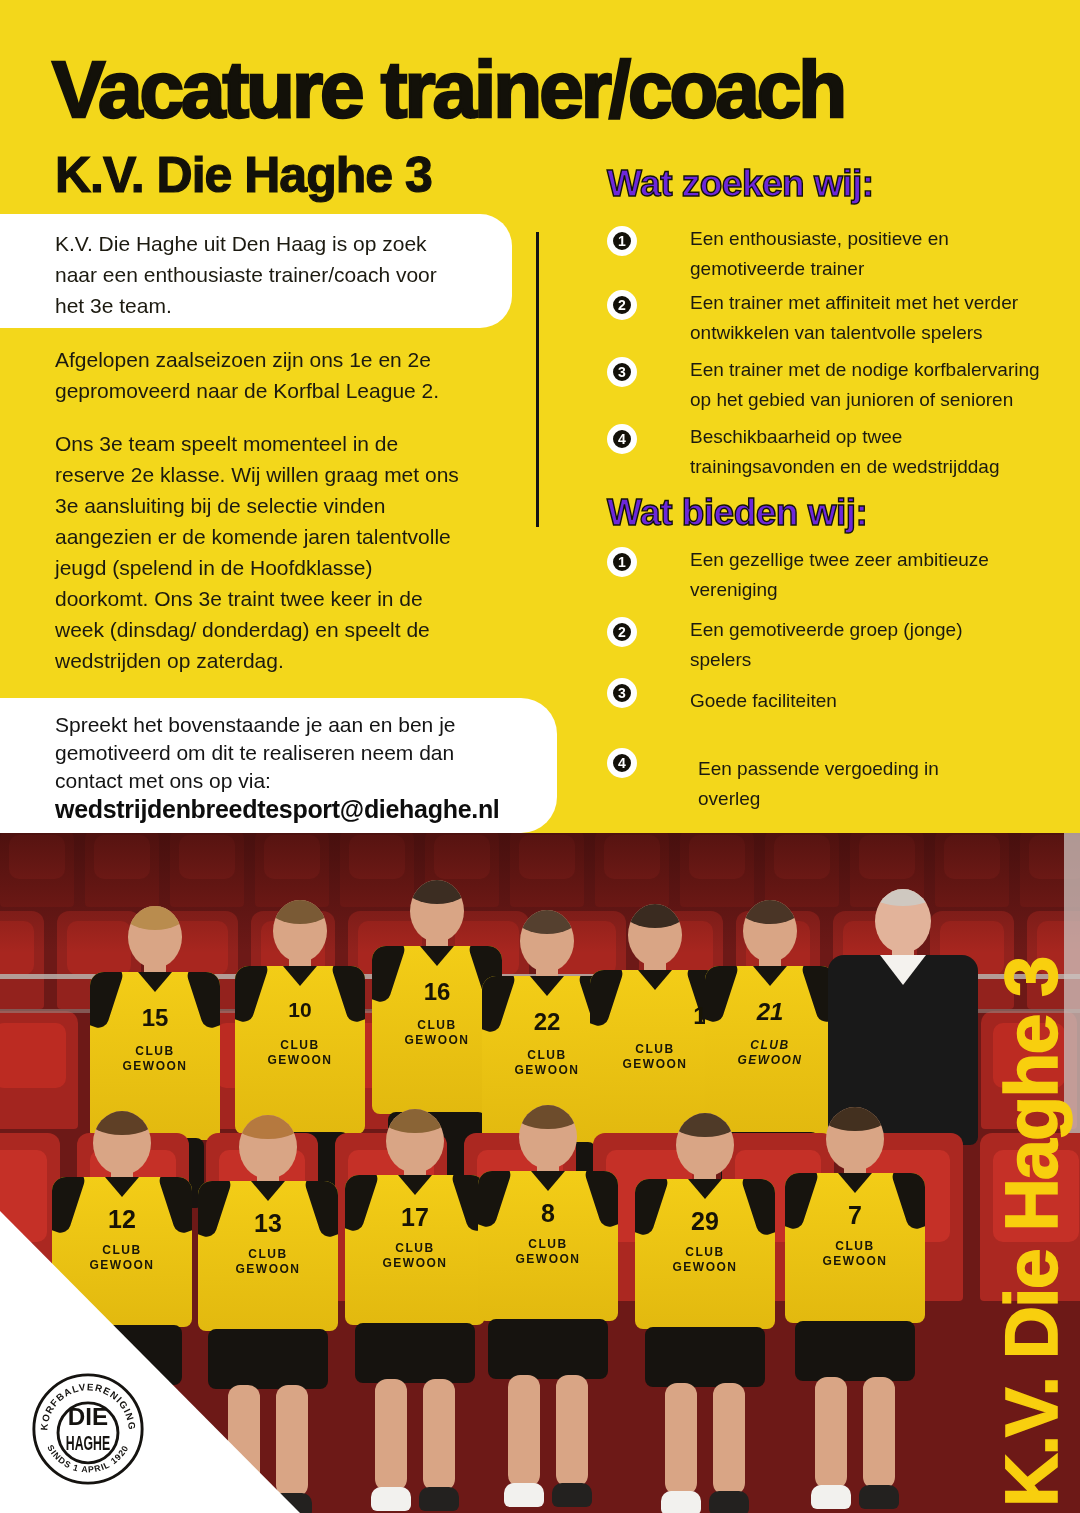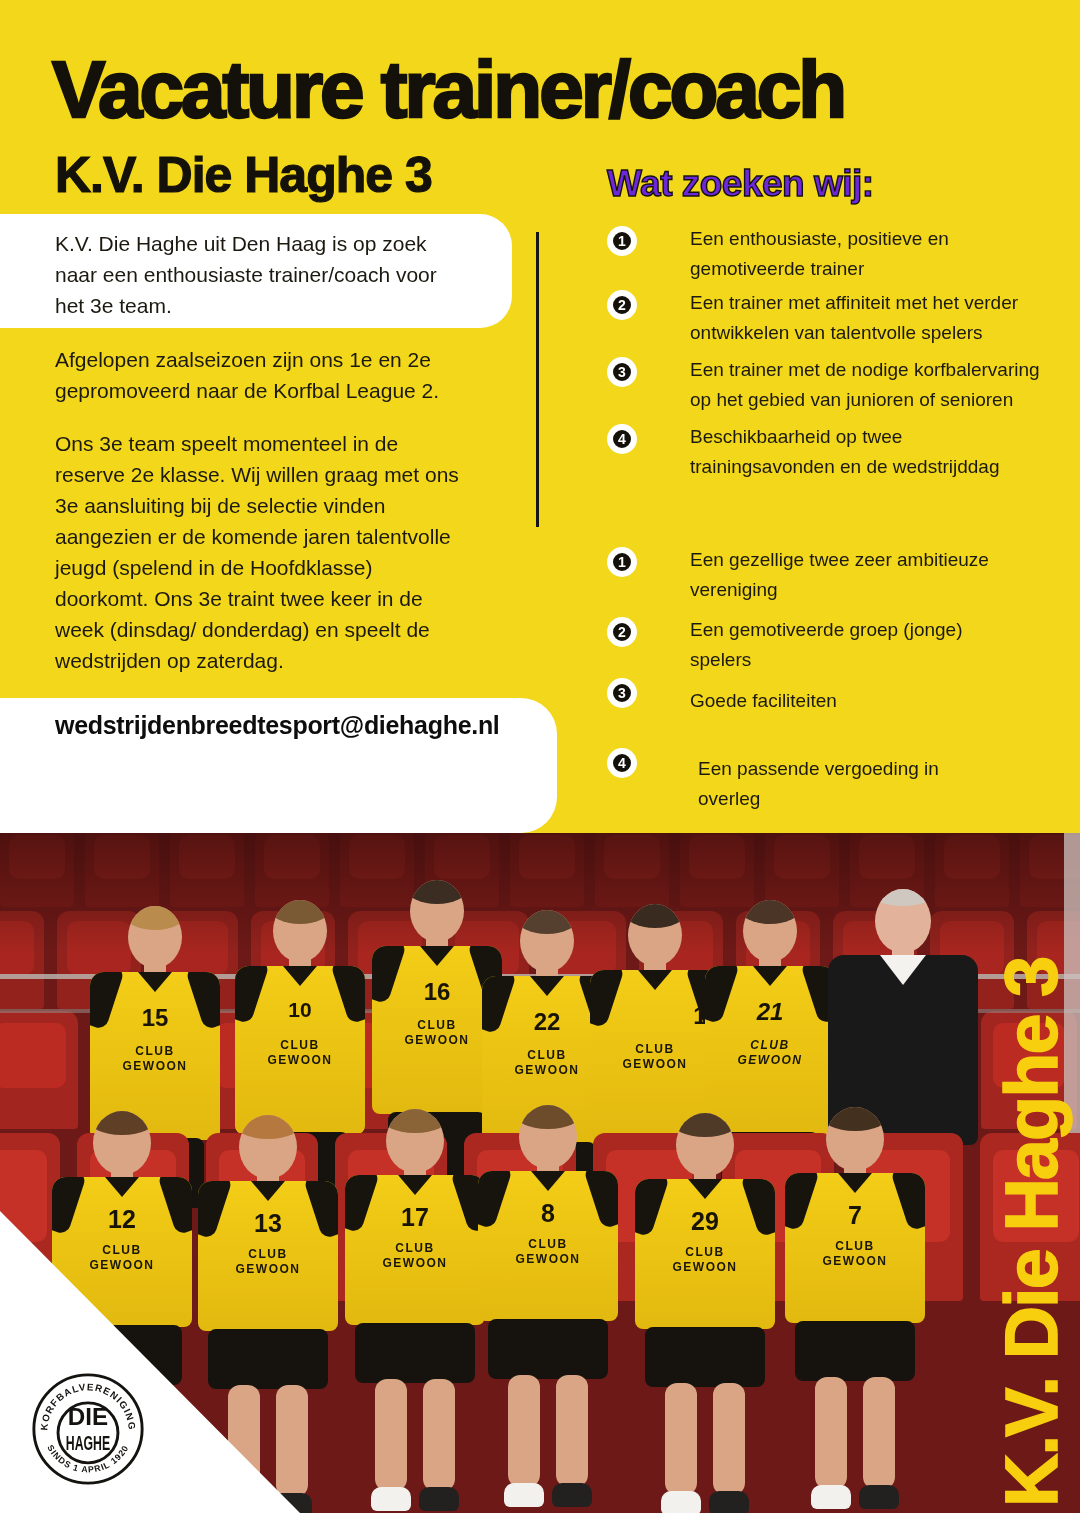--- a/index.html
+++ b/index.html
@@ -126,20 +126,21 @@
         <div class="item-text" style="padding-top: 0px;">Een trainer met de nodige korfbalervaring
 op het gebied van junioren of senioren</div>
       </div>
       <div class="item" style="top: 422px;">
         <span class="badge">4</span>
         <div class="item-text" style="padding-top: 0px;">Beschikbaarheid op twee
 trainingsavonden en de wedstrijddag</div>
       </div>
     </div>
 
+  <div class="sec-head" id="offer-head">Wat bieden wij:</div>
   <div id="offer-list">
       <div class="item" style="top: 545px;">
         <span class="badge">1</span>
         <div class="item-text" style="padding-top: 0px;">Een gezellige twee zeer ambitieuze
 vereniging</div>
       </div>
       <div class="item" style="top: 615px;">
         <span class="badge">2</span>
         <div class="item-text" style="padding-top: 0px;">Een gemotiveerde groep (jonge)
 spelers</div>
@@ -149,20 +150,23 @@
         <div class="item-text" style="padding-top: 10px;">Goede faciliteiten</div>
       </div>
       <div class="item" style="top: 746px;">
         <span class="badge">4</span>
         <div class="item-text" style="padding-top: 8px; margin-left: 8px;">Een passende vergoeding in
 overleg</div>
       </div>
     </div>
 
   <div class="white-box box2">
+    <div class="par">Spreekt het bovenstaande je aan en ben je
+gemotiveerd om dit te realiseren neem dan
+contact met ons op via:</div>
     <div class="email">wedstrijdenbreedtesport@diehaghe.nl</div>
   </div>
 
   <div class="photo">
     <div id="seats">
         <div class="seat" style="left: 0px; top: -6px; width: 74px; height: 80px; background: rgb(124, 28, 24); z-index: 1;">
           <i style="background: rgb(142, 33, 28);"></i>
         </div>
         <div class="seat" style="left: 85px; top: -6px; width: 74px; height: 80px; background: rgb(124, 28, 24); z-index: 1;">
           <i style="background: rgb(142, 33, 28);"></i>

